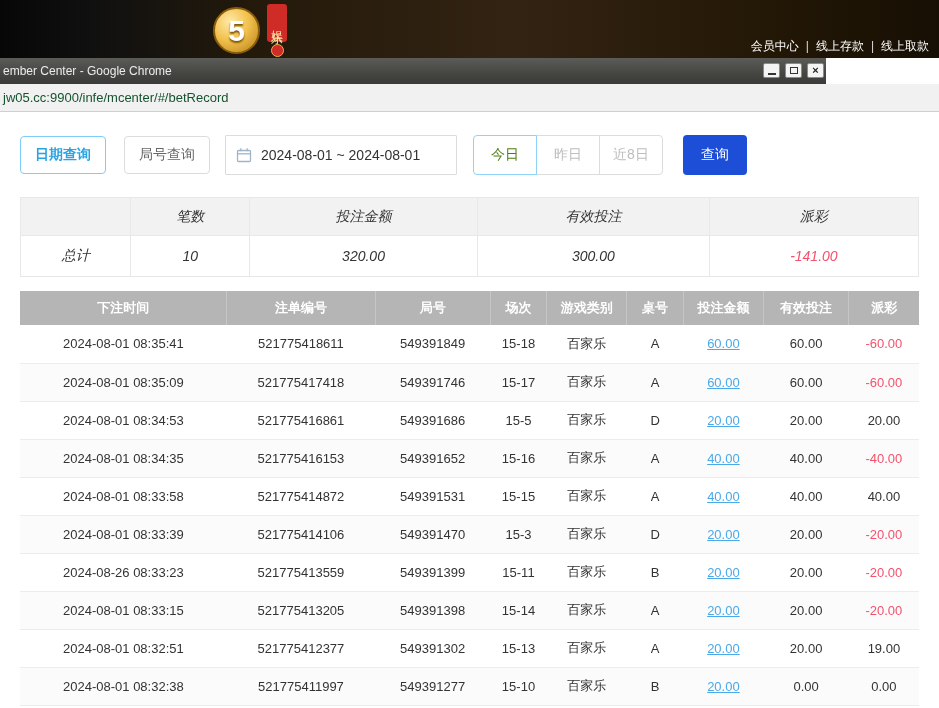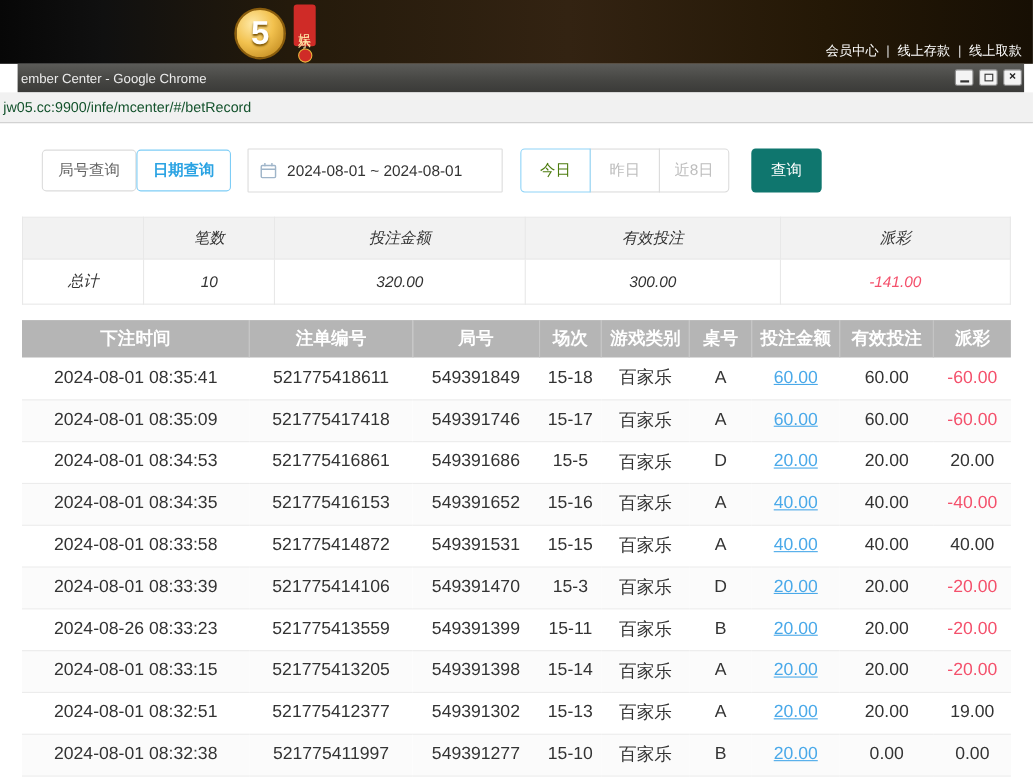--- a/index.html
+++ b/index.html
@@ -36,21 +36,21 @@
     writing-mode: vertical-rl; letter-spacing: 2px; height: 38px;
     display: flex; align-items: center; justify-content: center;
   }
   .logo-seal { width: 13px; height: 13px; border-radius: 50%; background: #cf2b27; margin-top: 2px; border: 1px solid #e8b43c; }
   .nav-links { position: absolute; right: 8px; top: 38px; color: #fff; font-size: 12px; white-space: nowrap; }
   .nav-link { cursor: pointer; padding: 0 2px; }
   .sep { color: #ddd; padding: 0 5px; }
 
   
   .titlebar {
-    position: absolute; top: 58px; left: 16px; width: 915px; height: 26px;
+    position: absolute; top: 58px; left: 0; width: 826px; height: 26px;
     background: linear-gradient(180deg, #5b5b58 0%, #454542 60%, #3a3a38 100%);
     display: flex; align-items: center;
   }
   .titlebar .title { color: #ececec; font-size: 12px; padding-left: 3px; }
   .win-controls { position: absolute; right: 2px; top: 5px; display: flex; gap: 5px; }
   .win-btn {
     width: 17px; height: 15px; background: #f4f4f4; border: 1px solid #8a8a8a;
     border-radius: 2px; display: flex; align-items: center; justify-content: center;
     font-size: 10px; color: #222; cursor: pointer;
   }
@@ -85,31 +85,31 @@
   .seg { display: flex; margin-left: 16px; }
   .seg-btn {
     width: 64px; height: 40px; border: 1px solid #dcdcdc; background: #fff;
     display: flex; align-items: center; justify-content: center;
     font-size: 14px; color: #bdbdbd; margin-left: -1px; cursor: pointer; position: relative;
   }
   .seg-first { border-radius: 4px 0 0 4px; margin-left: 0; }
   .seg-last  { border-radius: 0 4px 4px 0; }
   .seg-active { color: #4d7c0f; border-color: #8fd4f8; z-index: 2; }
   .btn-search {
-    margin-left: 20px; width: 64px; height: 40px; background: #0f766e; color: #fff;
+    margin-left: 20px; width: 64px; height: 40px; background: #1d4ed8; color: #fff;
     border: none; border-radius: 4px; font-size: 14px; cursor: pointer;
   }
 
   
   .sum-table { margin-top: 22px; width: 100%; border-collapse: collapse; font-size: 14px; color: #333; table-layout: fixed; font-style: italic; }
   .sum-table th { background: #f2f2f2; font-weight: normal; height: 38px; border: 1px solid #e8e8e8; text-align: center; }
   .sum-table td { height: 41px; border: 1px solid #e8e8e8; text-align: center; background: #fff; }
 
   
-  .main-table { margin-top: 14px; width: 100%; border-collapse: collapse; font-size: 16px; color: #333; table-layout: fixed; }
+  .main-table { margin-top: 14px; width: 100%; border-collapse: collapse; font-size: 13px; color: #333; table-layout: fixed; }
   .main-table th {
     background: #b5b5b5; color: #fff; height: 34px; font-weight: bold;
     border-right: 1px solid #c6c6c6; text-align: center;
   }
   .main-table th:last-child { border-right: none; }
   .main-table td { height: 38px; text-align: center; border-bottom: 1px solid #ececec; background: #fff; overflow: hidden; white-space: nowrap; }
   .main-table tr:nth-child(even) td { background: #fbfbfb; }
   .amt-link { color: #4aa9e9; text-decoration: underline; cursor: pointer; }
   .neg { color: #f4516c; }
 </style>
@@ -142,22 +142,22 @@
   </div>
 </div>
 
 <div class="urlbar">
   <span class="url-text">jw05.cc:9900/infe/mcenter/#/betRecord</span>
 </div>
 
 <div class="content">
 
   <div class="filter-row">
+    <div class="btn btn-date">日期查询</div>
     <div class="btn btn-round">局号查询</div>
-    <div class="btn btn-date">日期查询</div>
     <div class="date-input">
       <span class="cal-icon">
         <svg width="16" height="16" viewBox="0 0 16 16" fill="none">
           <rect x="1.5" y="3.5" width="13" height="11" rx="1" stroke="#9fb5c9" stroke-width="1.3"></rect>
           <line x1="1.5" y1="6.8" x2="14.5" y2="6.8" stroke="#9fb5c9" stroke-width="1.3"></line>
           <line x1="4.8" y1="1.2" x2="4.8" y2="4.2" stroke="#9fb5c9" stroke-width="1.3"></line>
           <line x1="11.2" y1="1.2" x2="11.2" y2="4.2" stroke="#9fb5c9" stroke-width="1.3"></line>
         </svg>
       </span>
       <span>2024-08-01 ~ 2024-08-01</span>

